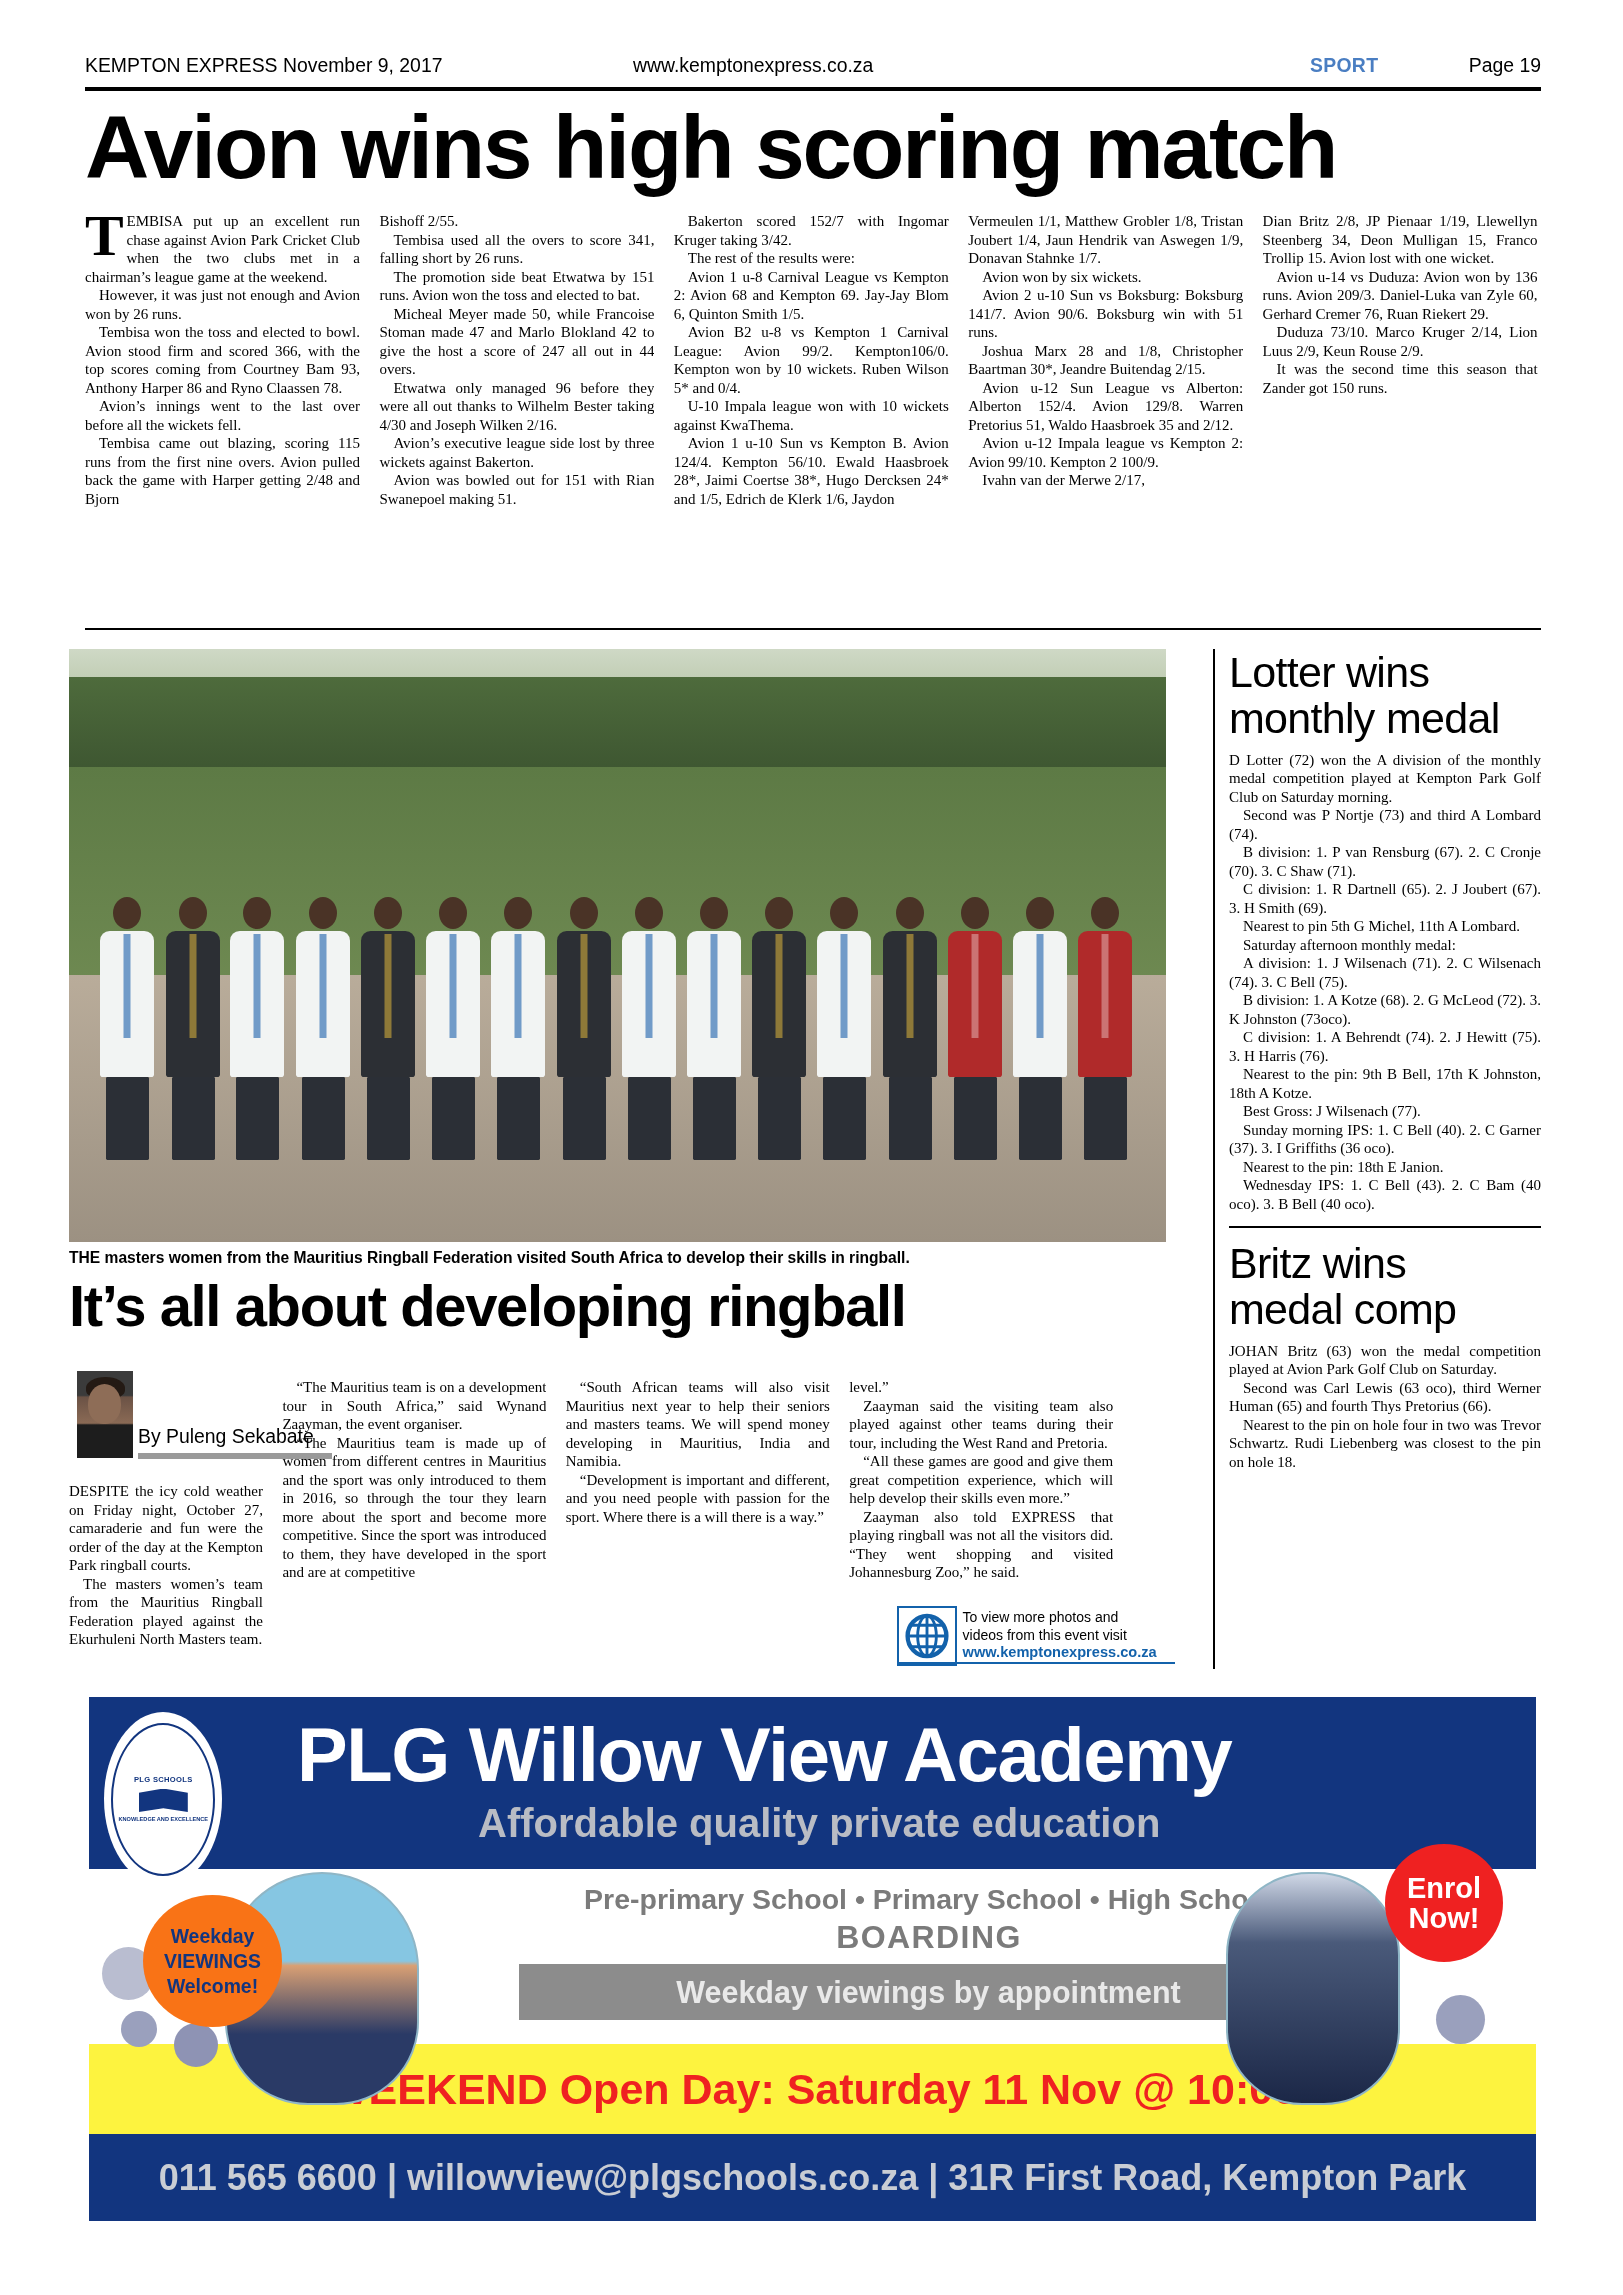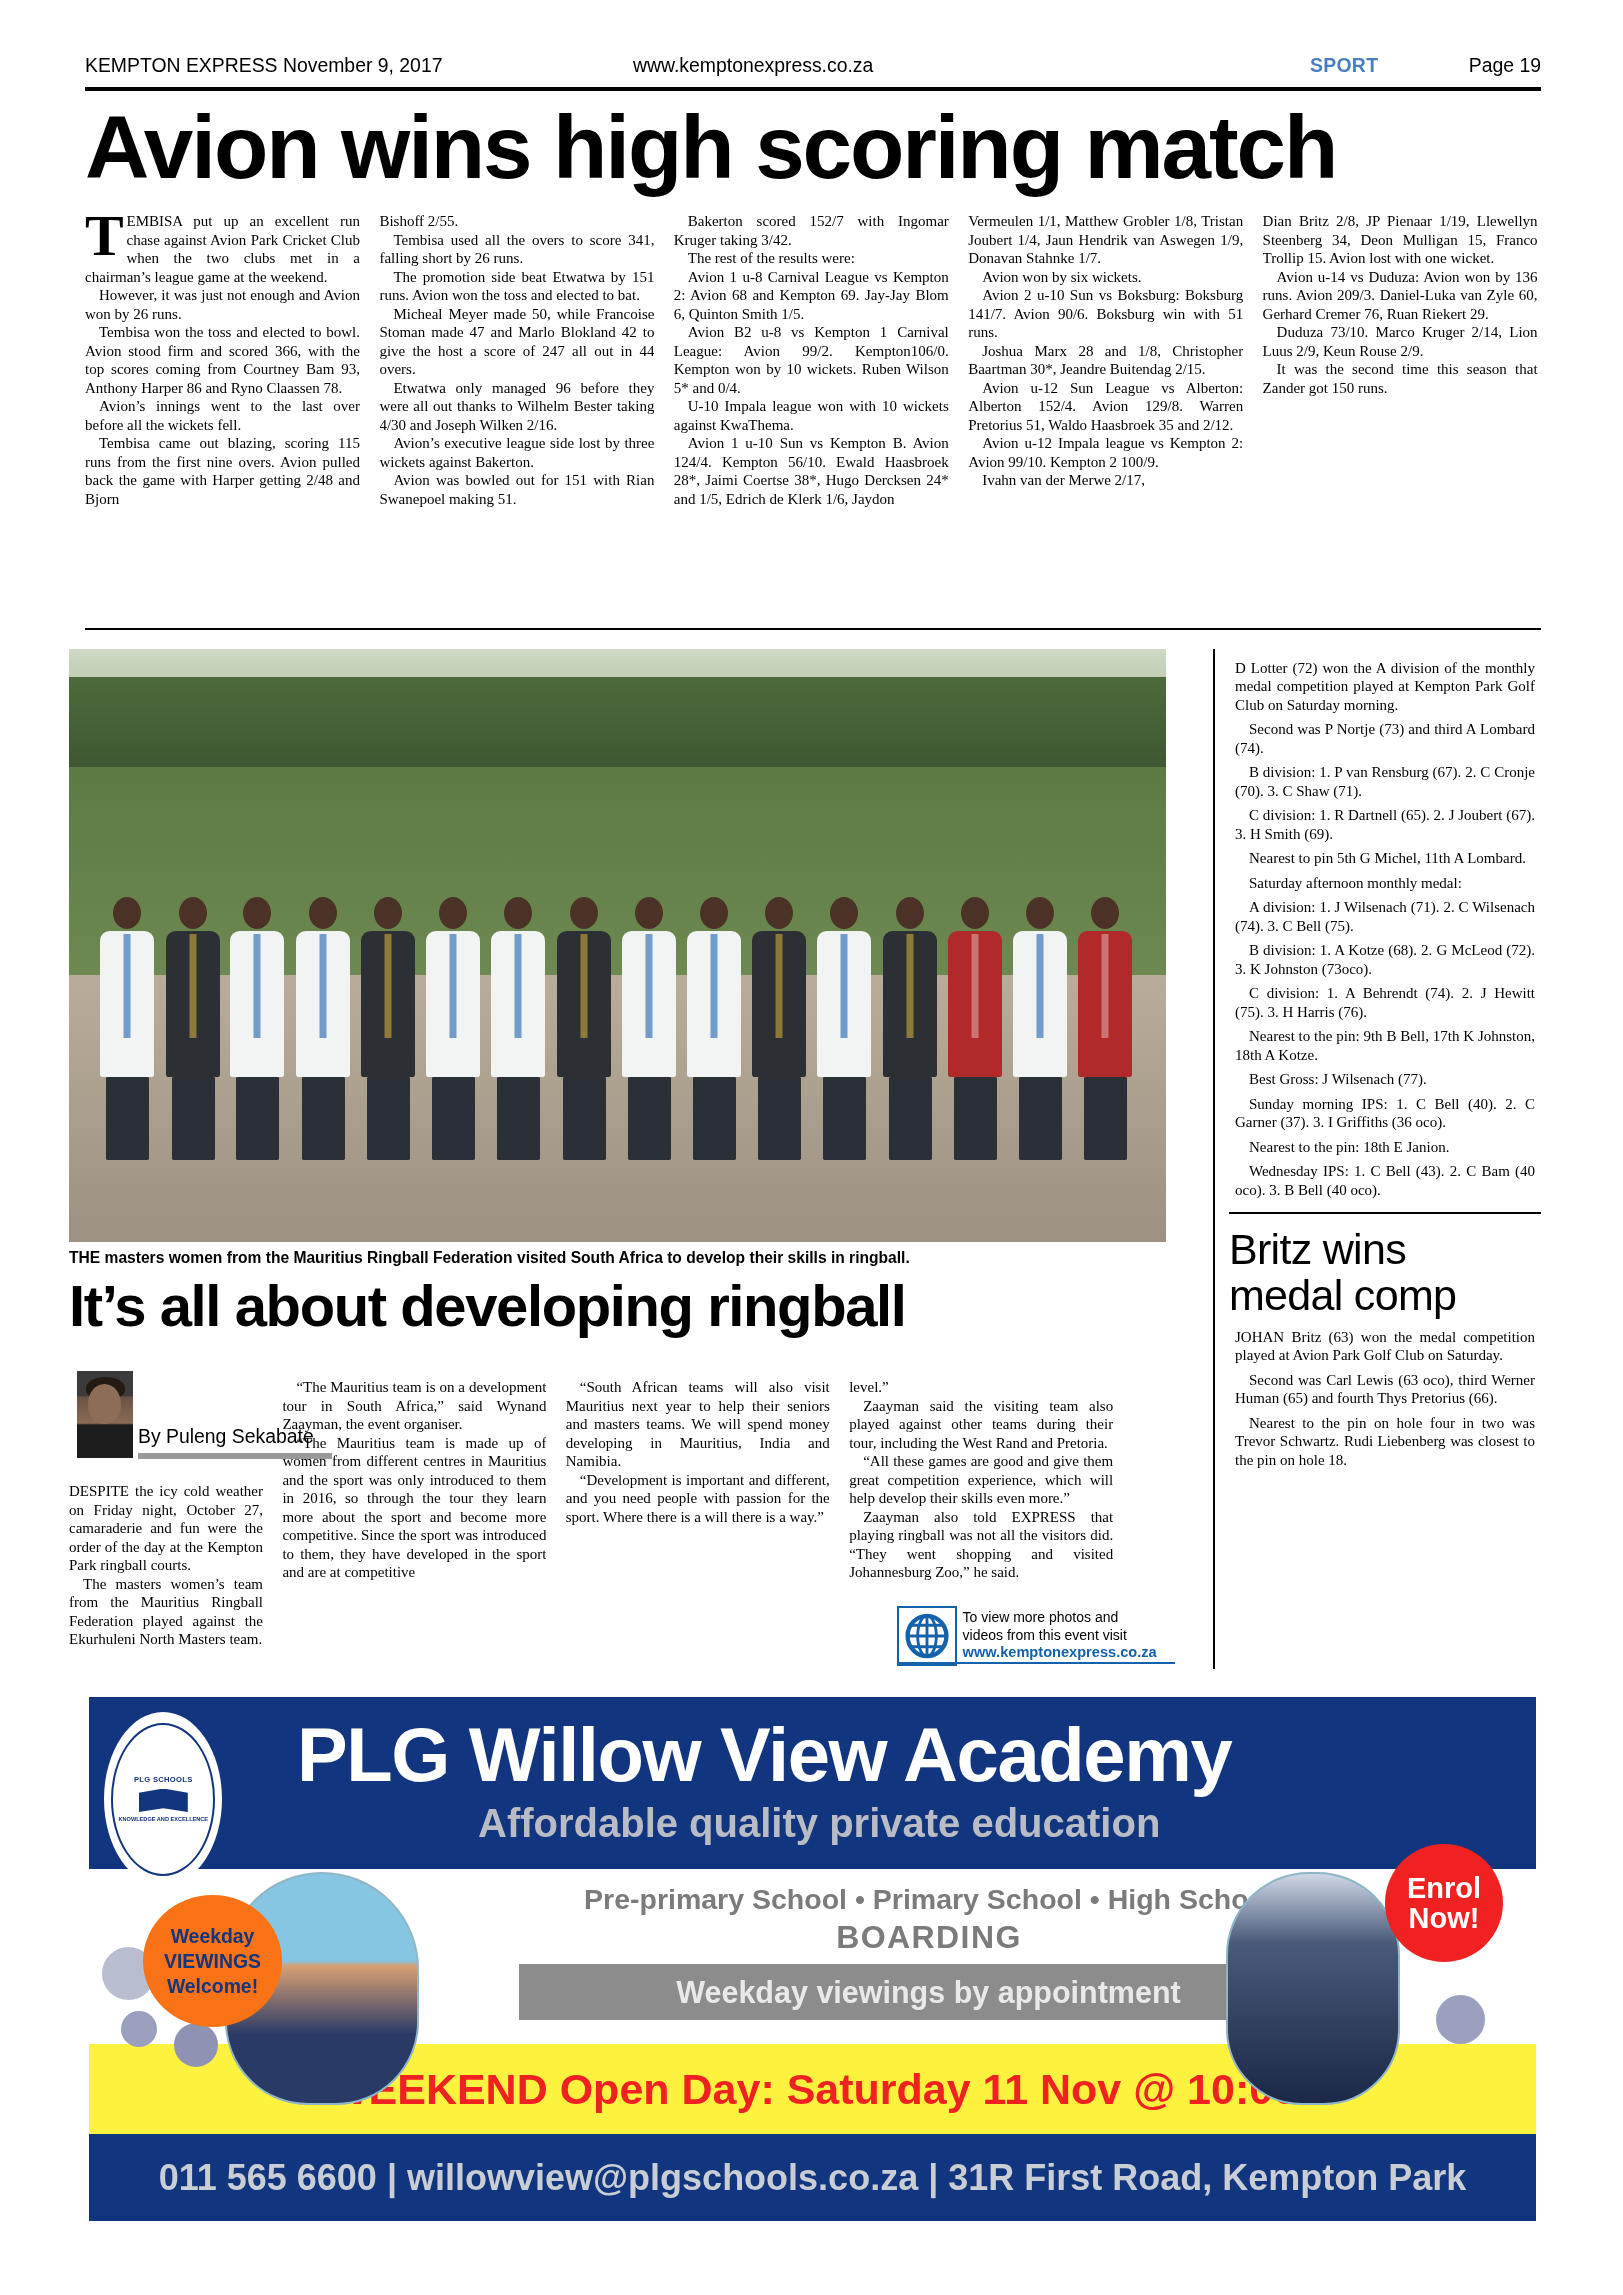--- a/index.html
+++ b/index.html
@@ -191,21 +191,21 @@
     letter-spacing:-0.7px;
   }
   .side-body {
     font-family:"Liberation Serif", serif;
     font-size:15px;
     line-height:18.5px;
     text-align:justify;
     color:#000;
     margin-top:9.7px;
   }
-  .side-body p { text-indent:14px; margin:6px; }
+  .side-body p { text-indent:14px; margin:0; }
   .side-body p.noind { text-indent:0; }
   .side-rule { width:312px; height:2.1px; background:#000; margin:12.5px 0 12.5px; }
 
   
   .advert {
     position:absolute; left:89px; top:1697px; width:1447px; height:528px;
     background:#fff; overflow:hidden;
   }
   .ad-blue-top {
     position:absolute; left:0; top:0; width:100%; height:172px; background:#12357f;
@@ -492,20 +492,24 @@
     <div class="wtext">
       <div>To view more photos and</div>
       <div>videos from this event visit</div>
       <div class="wurl">www.kemptonexpress.co.za</div>
     </div>
     <div class="uline"></div>
   </div>
 
   <div class="side-divider-v"></div>
   <div class="sidebar">
+    <div class="side-head">
+      <div>Lotter wins</div>
+      <div>monthly medal</div>
+    </div>
     <div class="side-body">
       <p class="noind">D Lotter (72) won the A division of the monthly medal competition played at Kempton Park Golf Club on Saturday morning.</p>
       <p>Second was P Nortje (73) and third A Lombard (74).</p>
       <p>B division: 1. P van Rensburg (67). 2. C Cronje (70). 3. C Shaw (71).</p>
       <p>C division: 1. R Dartnell (65). 2. J Joubert (67). 3. H Smith (69).</p>
       <p>Nearest to pin 5th G Michel, 11th A Lombard.</p>
       <p>Saturday afternoon monthly medal:</p>
       <p>A division: 1. J Wilsenach (71). 2. C Wilsenach (74). 3. C Bell (75).</p>
       <p>B division: 1. A Kotze (68). 2. G McLeod (72). 3. K Johnston (73oco).</p>
       <p>C division: 1. A Behrendt (74). 2. J Hewitt (75). 3. H Harris (76).</p>

